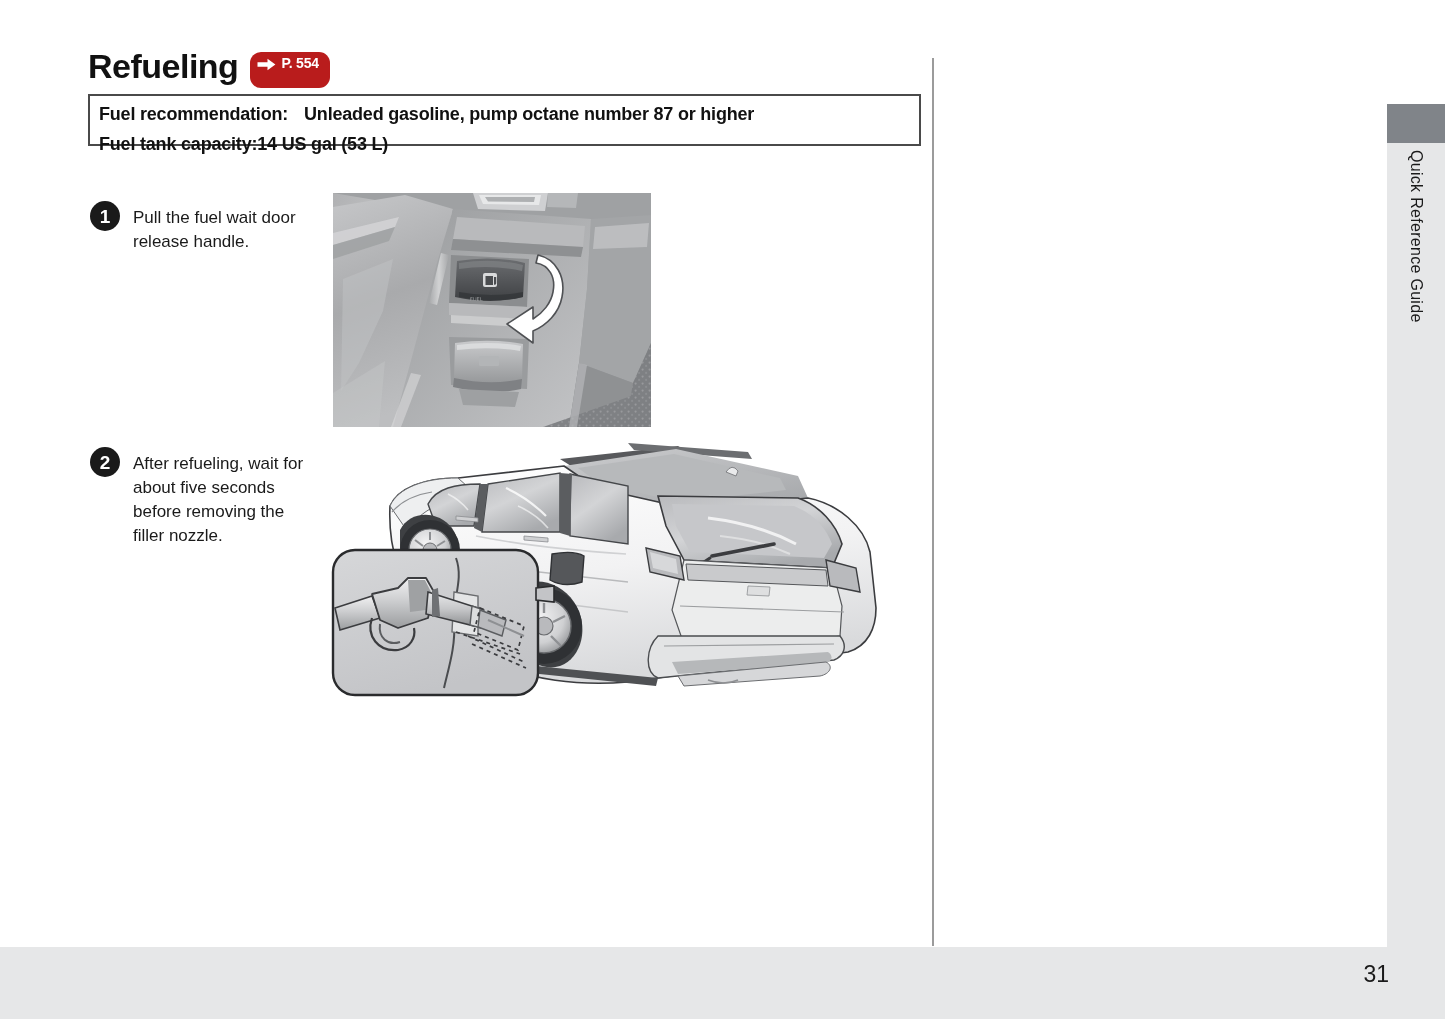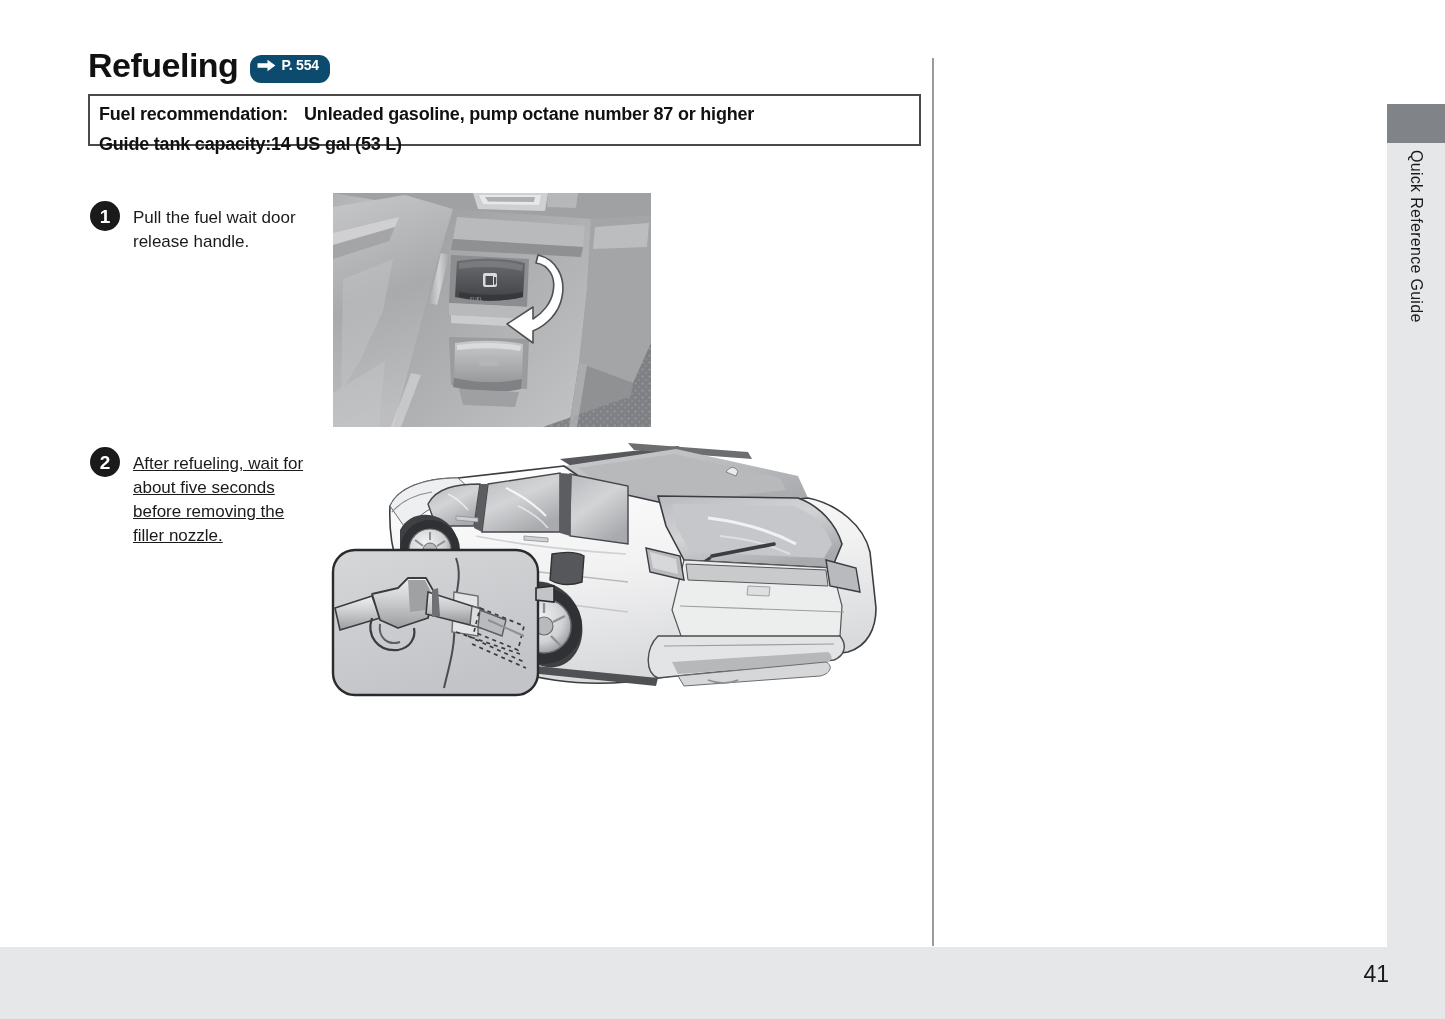--- a/index.html
+++ b/index.html
@@ -46,25 +46,25 @@
   }
   #page-title {
     font-size: 34px;
     font-weight: bold;
     letter-spacing: -0.5px;
     line-height: 1;
     color: #111111;
   }
   #ref-badge {
     display: inline-flex;
-    align-items: flex-start;
+    align-items: center;
     gap: 5px;
-    background: #0c4a6e;
+    background: #b91c1c;
     border-radius: 11px;
-    padding: 3px 11px 9px 7px;
+    padding: 3px 11px 17px 7px;
     height: 16px;
     position: relative;
     top: 4px;
   }
   #ref-badge .arrow-ic {
     display: block;
     width: 19px;
     height: 13px;
   }
   #ref-badge .ref-text {
@@ -117,21 +117,21 @@
   }
   .step-text {
     position: absolute;
     font-size: 17px;
     line-height: 24px;
     color: #1a1a1a;
   }
   #step-1-badge { left: 90px; top: 201px; }
   #step-1-text  { left: 133px; top: 206px; width: 205px; }
   #step-2-badge { left: 90px; top: 447px; }
-  #step-2-text  { left: 133px; top: 452px; width: 180px; text-decoration: underline; }
+  #step-2-text  { left: 133px; top: 452px; width: 180px; }
 
   
   #figure-release-handle {
     position: absolute;
     left: 333px;
     top: 193px;
     width: 318px;
     height: 234px;
     overflow: hidden;
     background: #b9babb;
@@ -217,21 +217,21 @@
       </span>
       <span class="ref-text">P. 554</span>
     </div>
   </div>
 
   <div id="spec-box">
     <div class="spec-line" id="spec-line-1">
       <span>Fuel recommendation:</span><span class="spec-gap"></span><span>Unleaded gasoline, pump octane number 87 or higher</span>
     </div>
     <div class="spec-line" id="spec-line-2">
-      <span>Guide tank capacity:</span><span>14 US gal (53 L)</span>
+      <span>Fuel tank capacity:</span><span>14 US gal (53 L)</span>
     </div>
   </div>
 
   <div class="step-badge" id="step-1-badge">
     <span>1</span>
   </div>
   <div class="step-text" id="step-1-text">Pull the fuel wait door release handle.</div>
 
   <div id="figure-release-handle">
     <svg width="318" height="234" viewBox="0 0 318 234" xmlns="http://www.w3.org/2000/svg">
@@ -515,15 +515,15 @@
     </svg>
   </div>
 
   <div id="sidebar-strip"></div>
   <div id="sidebar-tab-block"></div>
   <div id="sidebar-label">
     <span>Quick Reference Guide</span>
   </div>
 
   <div id="footer-bar"></div>
-  <div id="page-number">41</div>
+  <div id="page-number">31</div>
 
 </div>
 
 </body></html>

